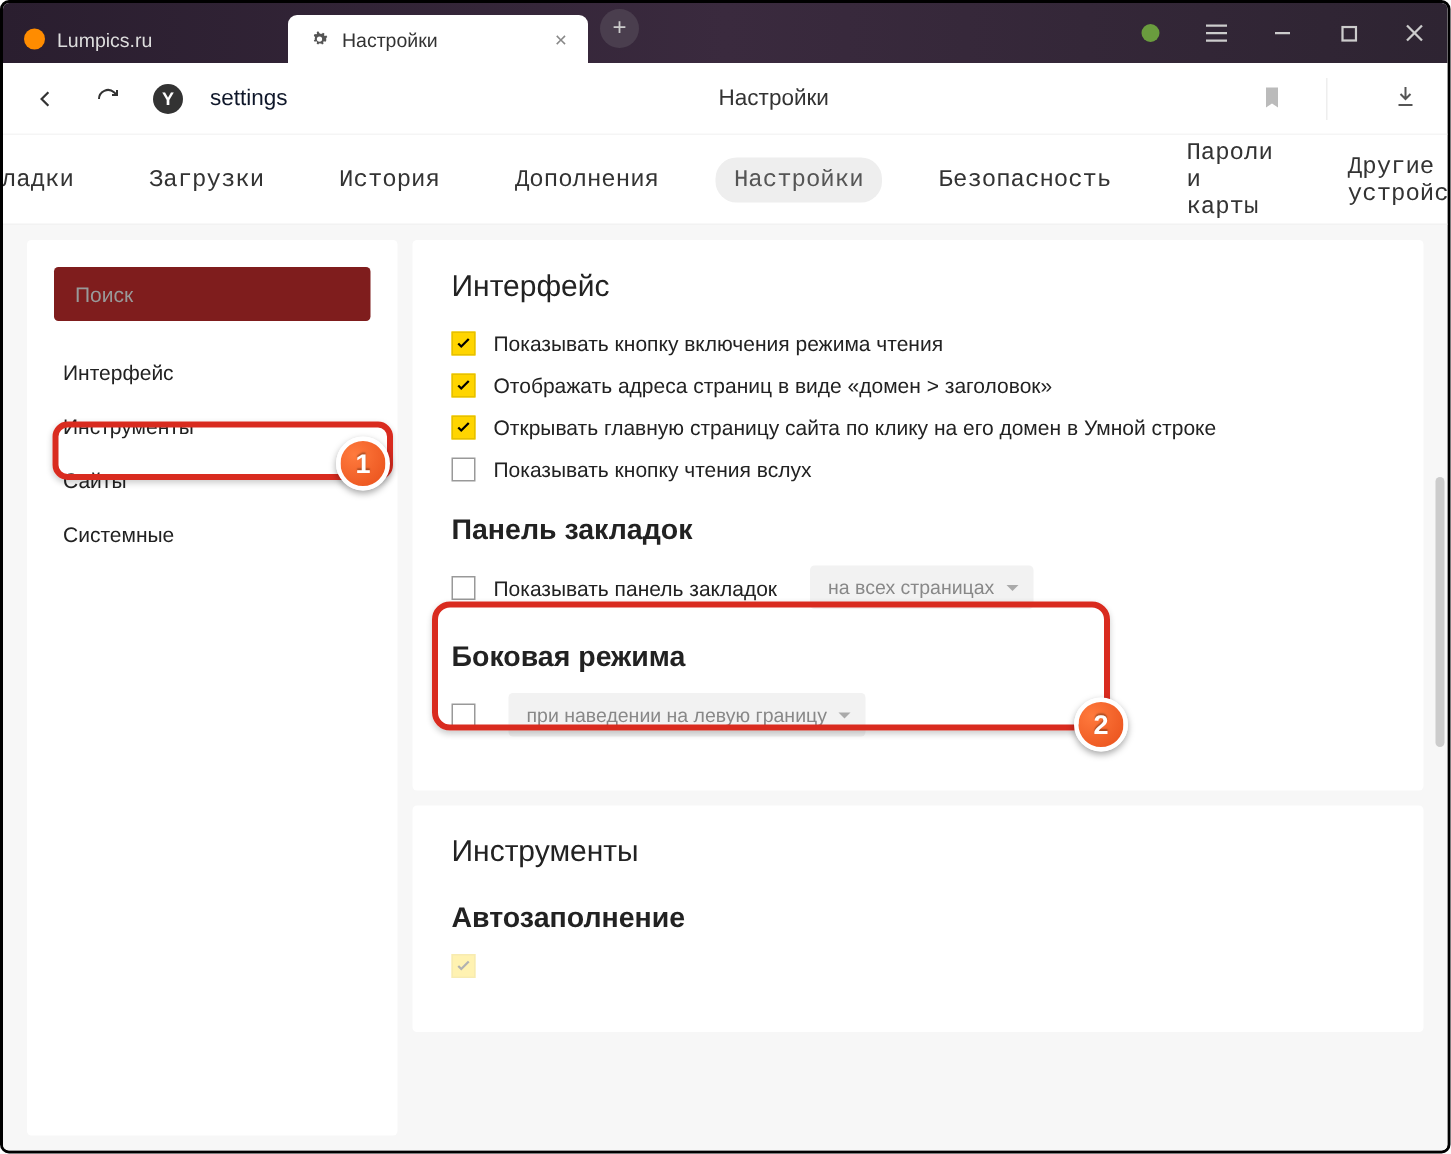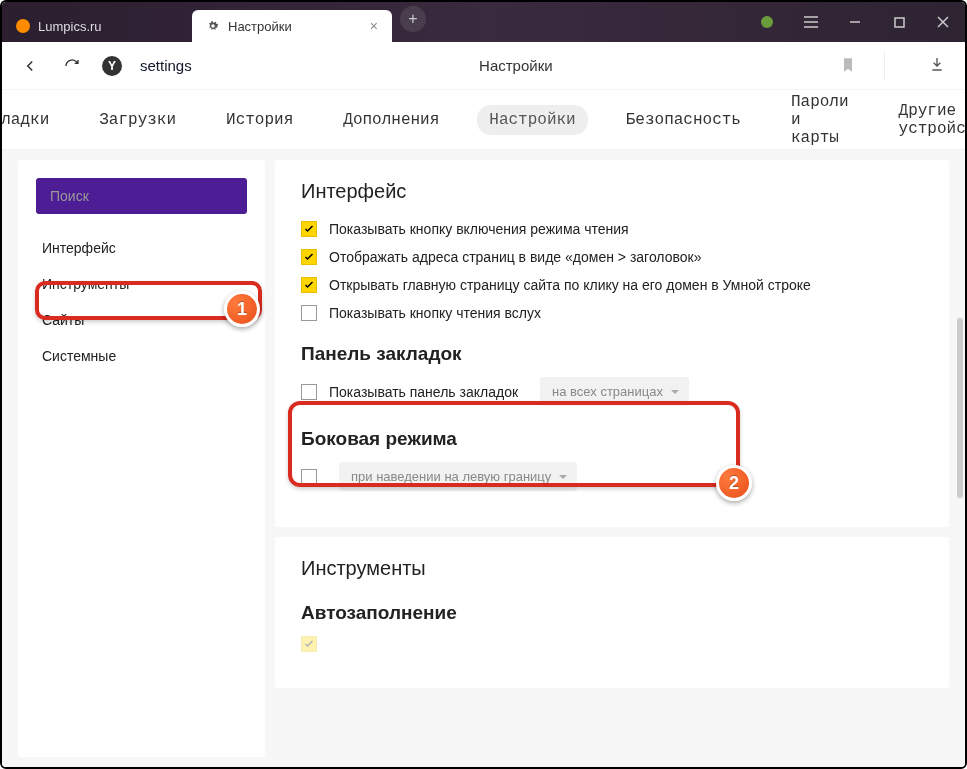--- a/index.html
+++ b/index.html
@@ -32,21 +32,21 @@
 
 .topnav { height: 60px; background: #fff; display: flex; align-items: center; padding: 0 40px; gap: 26px; border-bottom: 1px solid #f2f2f2; justify-content: center; }
 .topnav-item { font-size: 16px; color: #333; padding: 6px 12px; border-radius: 14px; font-family: Liberation Mono, monospace; }
 .topnav-item.active { background: #eee; color: #555; }
 
 
 .content { flex: 1; display: flex; background: #f7f7f7; overflow: hidden; }
 
 
 .sidebar { width: 247px; background: #fff; padding: 18px 0; margin: 10px 0 10px 16px; border-radius: 3px; position: relative; }
-.sidebar-search { margin: 0 18px 16px 18px; background: #4c1d95; border-radius: 3px; padding: 10px 14px; font-size: 14px; color: #999; }
+.sidebar-search { margin: 0 18px 16px 18px; background: #7f1d1d; border-radius: 3px; padding: 10px 14px; font-size: 14px; color: #999; }
 .sidebar-item { padding: 10px 24px; font-size: 14px; color: #222; cursor: pointer; }
 .sidebar-item.active { font-weight: 400; }
 
 
 .highlight-1 { position: absolute; left: 33px; top: 279px; width: 227px; height: 39px; border: 4px solid #d92b1f; border-radius: 10px; box-shadow: 0 2px 4px rgba(0,0,0,.2); z-index: 5; pointer-events: none; }
 .highlight-2 { position: absolute; left: 286px; top: 399px; width: 452px; height: 86px; border: 4px solid #d92b1f; border-radius: 12px; box-shadow: 0 2px 4px rgba(0,0,0,.2); z-index: 5; pointer-events: none; }
 
 
 .badge { position: absolute; width: 36px; height: 36px; border-radius: 50%; background: radial-gradient(circle at 30% 30%, #ff7a3d, #e84f1a); border: 3px solid #fff; box-shadow: 0 2px 5px rgba(0,0,0,.35); display: flex; align-items: center; justify-content: center; color: #fff; font-weight: bold; font-size: 18px; z-index: 6; text-shadow: 0 -1px 1px rgba(0,0,0,0.3); }
 .badge-1 { left: 222px; top: 289px; }

